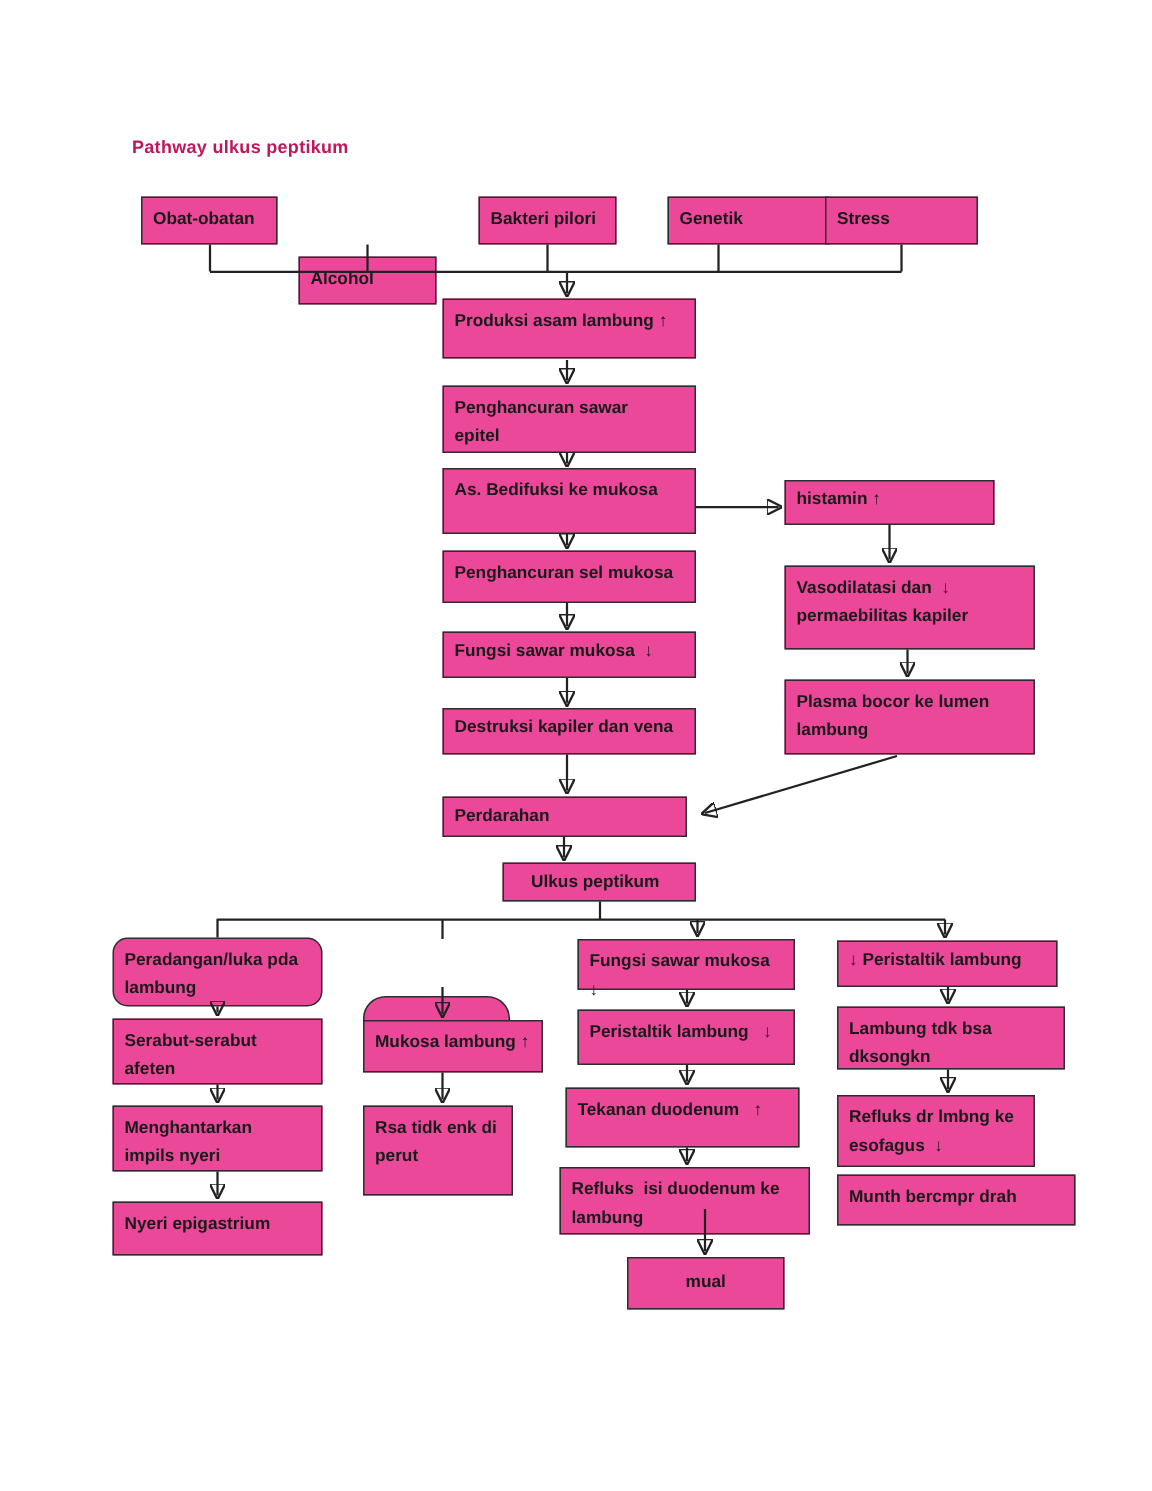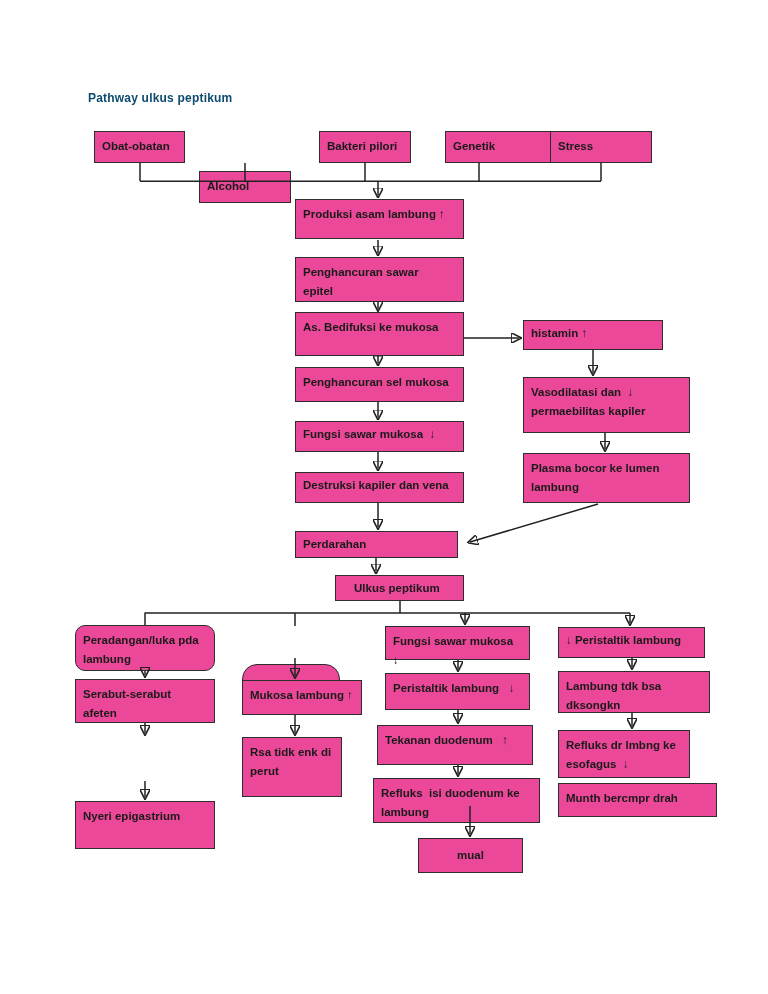--- a/index.html
+++ b/index.html
@@ -2,21 +2,21 @@
 <html><head>
 <meta charset="utf-8">
 <style>
   html,body{margin:0;padding:0;background:#ffffff;}
   .page{
     position:relative;width:768px;height:994px;background:#ffffff;
     font-family:"Liberation Sans","DejaVu Sans",sans-serif;overflow:hidden;
   }
   .title{
     position:absolute;left:88px;top:91px;
-    font-size:12px;font-weight:bold;color:#0c4a6e;letter-spacing:.2px;
+    font-size:12px;font-weight:bold;color:#be185d;letter-spacing:.2px;
   }
   .node{
     position:absolute;box-sizing:border-box;
     border:1.6px solid #2d2d2d;background:#ec4899;
     color:#1a1a1a;font-size:11.5px;font-weight:bold;line-height:19px;
     padding:5px 7px 2px 7px;white-space:pre-wrap;
   }
   .pt3{padding-top:3px;}
   .ctr{text-align:center;padding-top:7px;}
   svg.wires{position:absolute;left:0;top:0;pointer-events:none;}
@@ -48,21 +48,23 @@
   <div class="node pt3" style="left:523px;top:320px;width:140px;height:30px;">histamin ↑</div>
   <div class="node" style="left:523px;top:377px;width:167px;height:56px;">Vasodilatasi dan  ↓
 permaebilitas kapiler</div>
   <div class="node" style="left:523px;top:453px;width:167px;height:50px;">Plasma bocor ke lumen
 lambung</div>
 
   <div class="node" style="left:75px;top:625px;width:140px;height:46px;border-radius:10px;">Peradangan/luka pda
 lambung</div>
   <div class="node" style="left:75px;top:679px;width:140px;height:44px;">Serabut-serabut
 afeten</div>
-  <div class="node" style="left:75px;top:801px;width:140px;height:48px;">Nyeri epigastrium</div>
+  <div class="node" style="left:75px;top:737px;width:140px;height:44px;">Menghantarkan
+impils nyeri</div>
+  <div class="node" style="left:75px;top:801px;width:140px;height:36px;">Nyeri epigastrium</div>
 
   <div class="node" style="left:242px;top:664px;width:98px;height:31px;padding-top:12px;border-radius:15px;">↑As. lambung</div>
   <div class="node" style="left:242px;top:680px;width:120px;height:35px;">Mukosa lambung ↑</div>
   <div class="node" style="left:242px;top:737px;width:100px;height:60px;">Rsa tidk enk di
 perut</div>
 
   <div class="node" style="left:385px;top:626px;width:145px;height:34px;">Fungsi sawar mukosa ↓</div>
   <div class="node" style="left:385px;top:673px;width:145px;height:37px;">Peristaltik lambung   ↓</div>
   <div class="node" style="left:377px;top:725px;width:156px;height:40px;">Tekanan duodenum   ↑</div>
   <div class="node" style="left:373px;top:778px;width:167px;height:45px;">Refluks  isi duodenum ke

